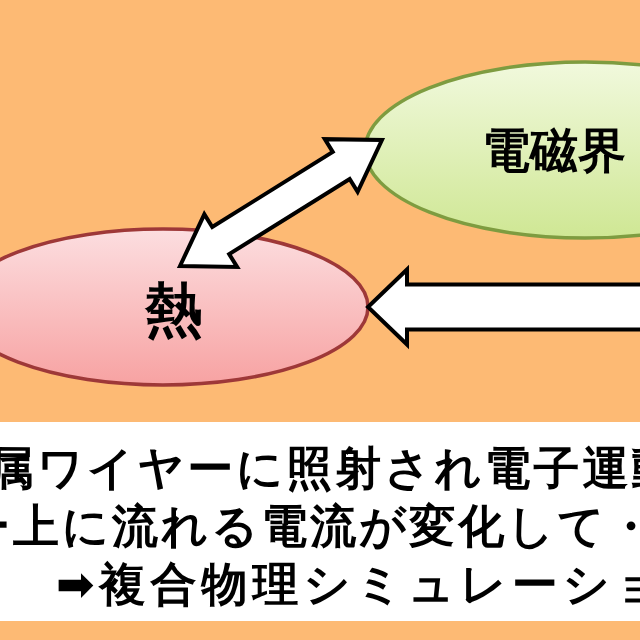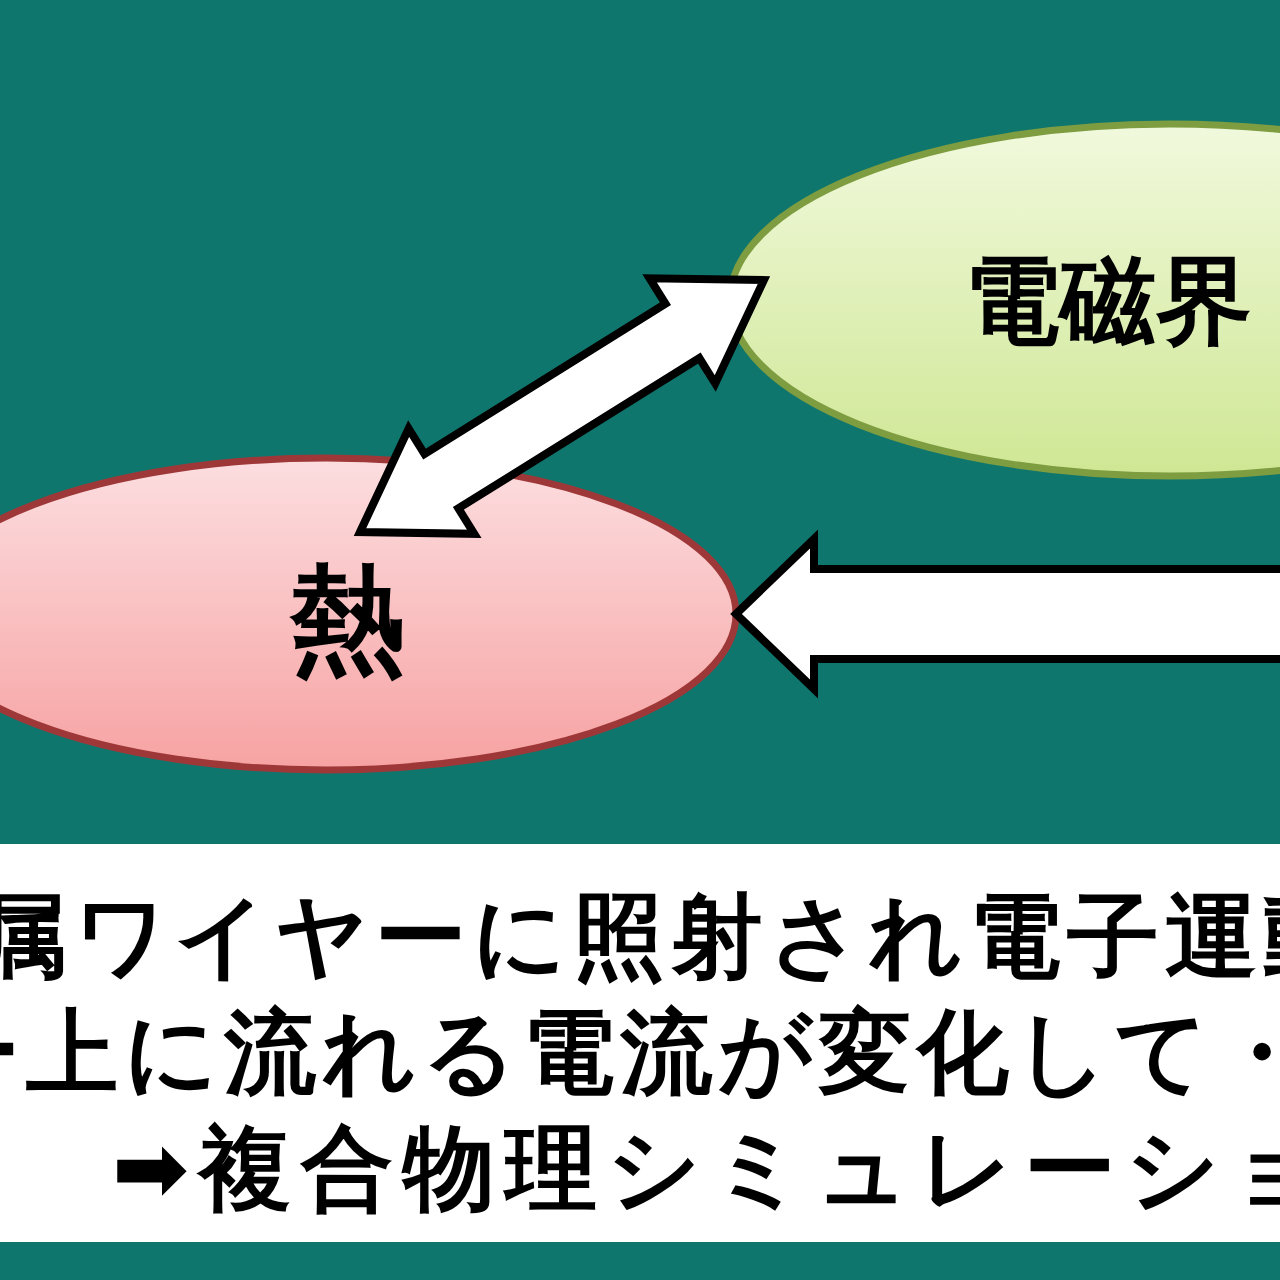--- a/index.html
+++ b/index.html
@@ -5,21 +5,21 @@
   html, body { margin: 0; padding: 0; }
   body {
     width: 640px; height: 640px;
     background: #000;
     font-family: "Liberation Sans", "DejaVu Sans", sans-serif;
     overflow: hidden;
   }
   #screen {
     position: relative;
     width: 640px; height: 640px;
-    background: #0f766e;
+    background: #fdba74;
     overflow: hidden;
   }
   #diagram-svg {
     position: absolute;
     left: 0; top: 0;
     width: 640px; height: 640px;
     display: block;
   }
   .node-label {
     fill: #000;

